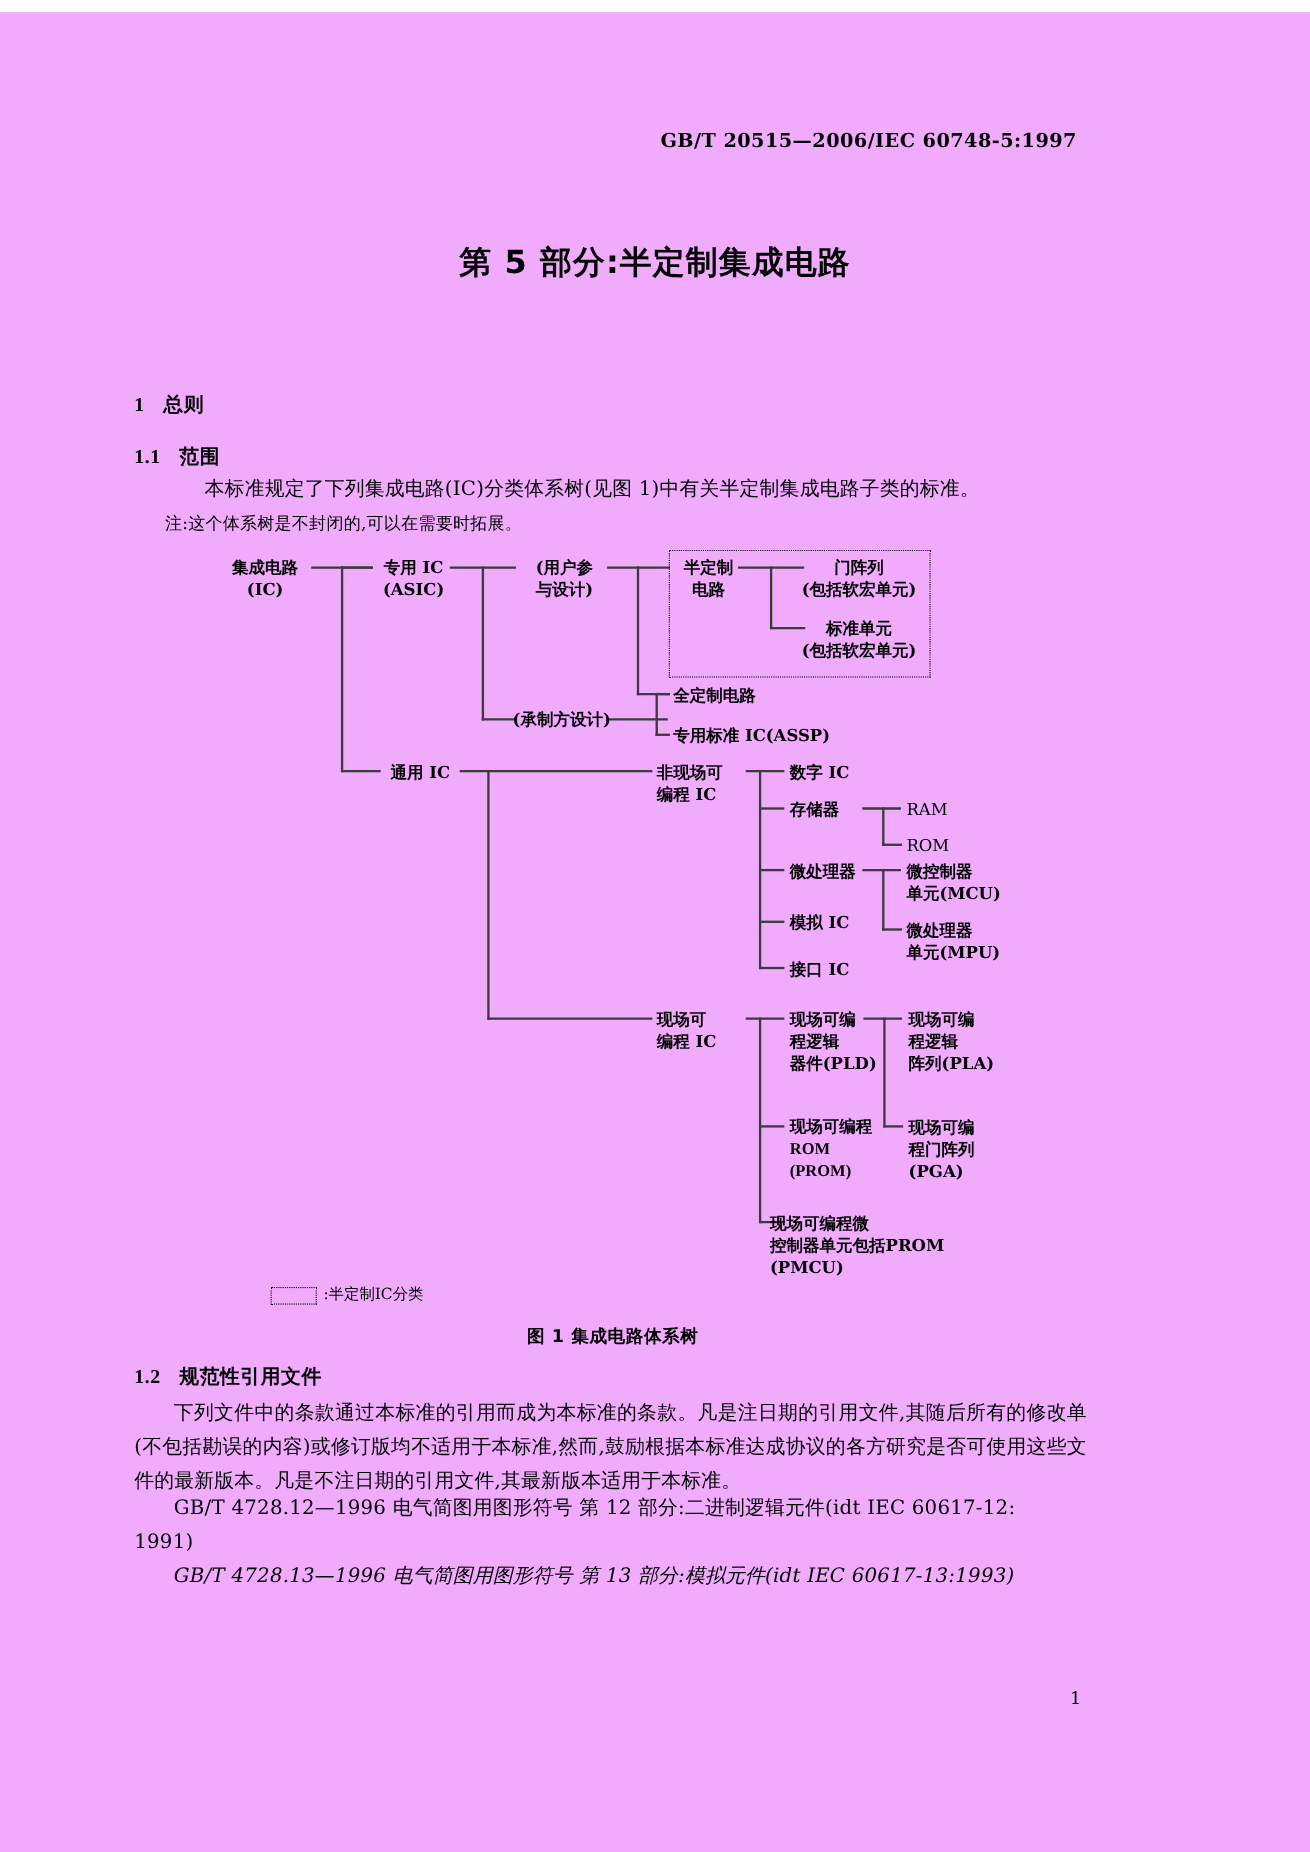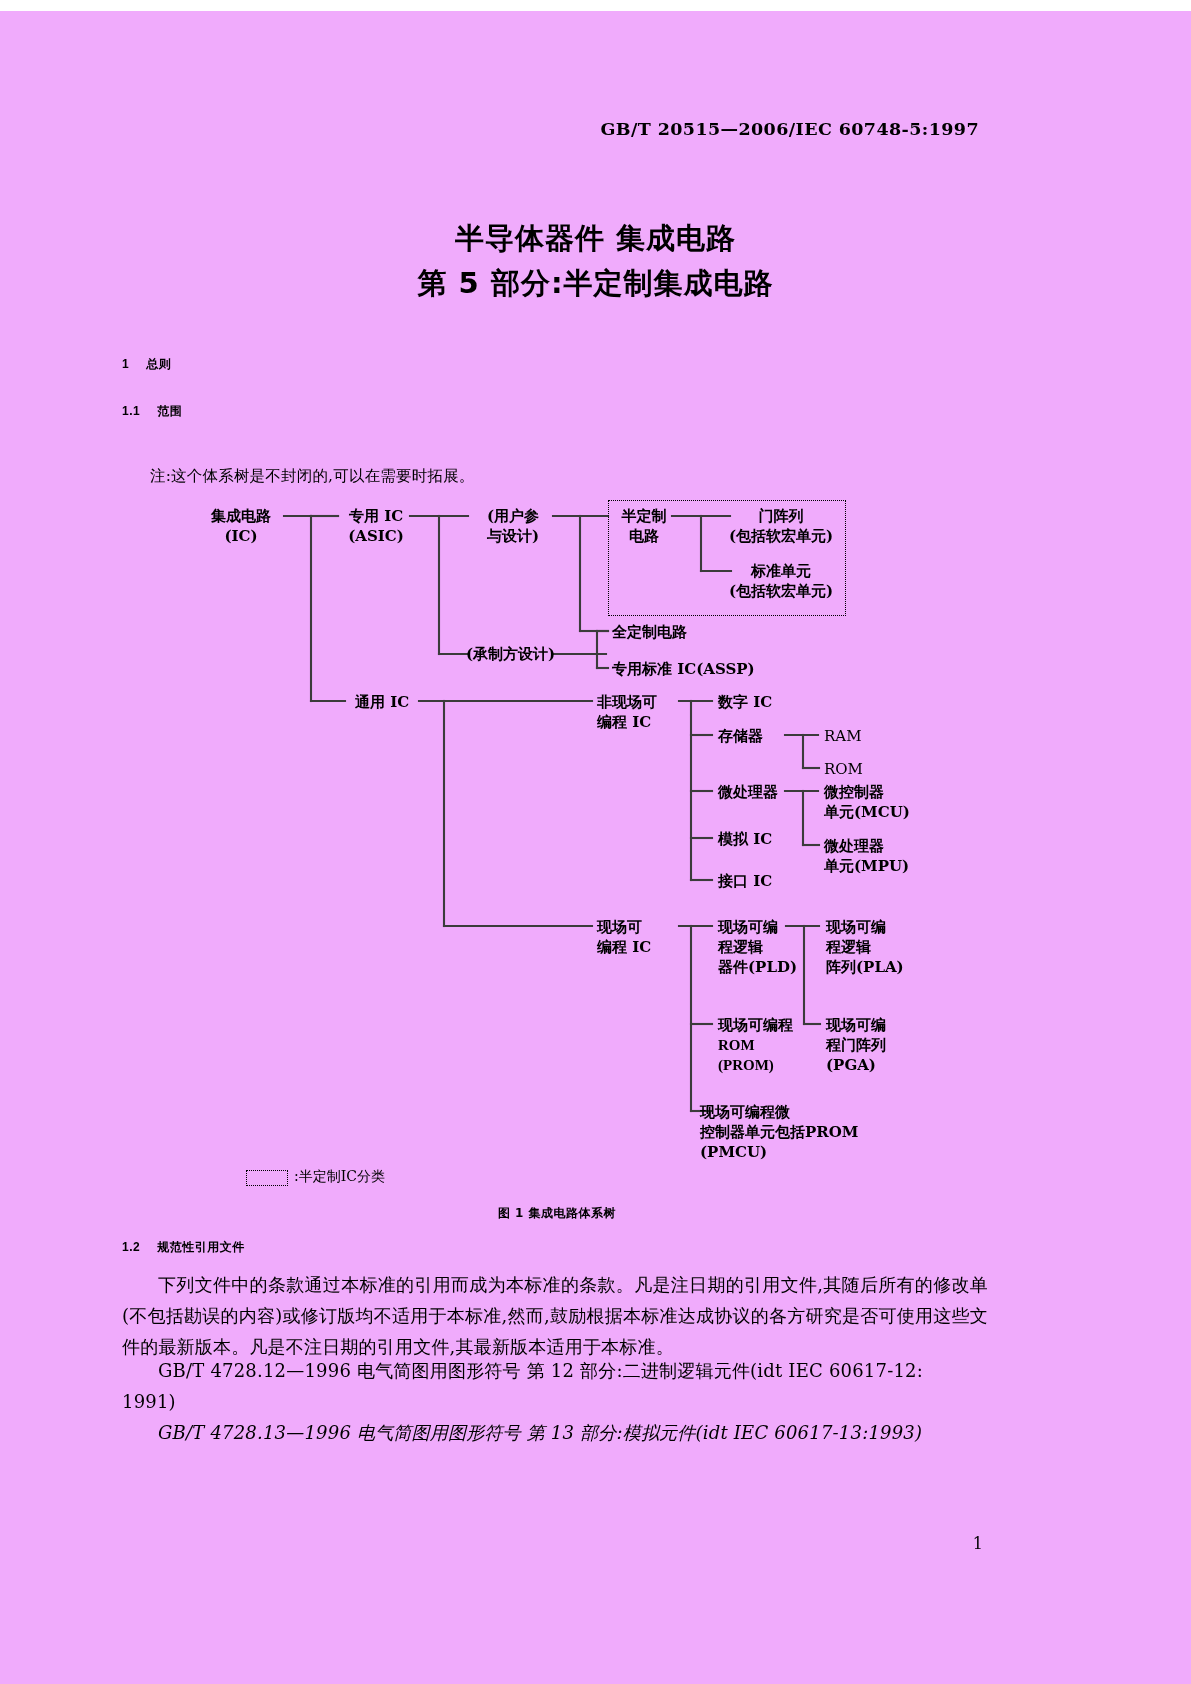--- a/index.html
+++ b/index.html
@@ -44,23 +44,23 @@
     font-family: "DejaVu Sans", "Liberation Sans", sans-serif;
     font-weight: bold;
     font-size: 29px;
     letter-spacing: 1px;
     line-height: 45px;
   }
 
   
   .sec-h {
     position: absolute;
-    font-family: Liberation Sans, sans-serif;
-    font-weight: bold;
-    font-size: 12px;
+    font-family: Liberation Serif, serif;
+    font-weight: bold;
+    font-size: 18px;
     letter-spacing: 0.5px;
     white-space: nowrap;
   }
   .sec-num { display: inline-block; }
   .sec-gap { display: inline-block; width: 17px; }
 
   
   .para {
     position: absolute;
     font-family: "DejaVu Serif", "Liberation Serif", serif;
@@ -101,21 +101,21 @@
   .node.left { text-align: left; }
 
   
   .fig-cap {
     position: absolute;
     width: 1114px;
     left: 0;
     text-align: center;
     font-family: "DejaVu Sans", "Liberation Sans", sans-serif;
     font-weight: bold;
-    font-size: 12px;
+    font-size: 16px;
     letter-spacing: 0.5px;
   }
   .legend-label {
     position: absolute;
     font-family: "DejaVu Serif", "Liberation Serif", serif;
     font-size: 14px;
     white-space: nowrap;
   }
   .legend-box {
     position: absolute;
@@ -139,32 +139,32 @@
   }
 </style>
 </head>
 <body>
 
 <div class="page">
 
   <div class="doc-header">GB/T 20515—2006/IEC 60748-5:1997</div>
 
   <div class="title-block">
-    <div class="title-line">半导体器件   集成电路</div>
     <div class="title-line">第 5 部分:半定制集成电路</div>
   </div>
 
   <div class="sec-h" style="top:345px; left:122px;">
     <span class="sec-num">1</span><span class="sec-gap"></span><span>总则</span>
   </div>
 
   <div class="sec-h" style="top:392px; left:122px;">
     <span class="sec-num">1.1</span><span class="sec-gap"></span><span>范围</span>
   </div>
 
+  <div class="para" style="top:418px; left:150px; width:790px; text-indent:36px;">本标准规定了下列集成电路(IC)分类体系树(见图 1)中有关半定制集成电路子类的标准。</div>
 
   <div class="note" style="top:455px; left:150px;">注:这个体系树是不封闭的,可以在需要时拓展。</div>
 
   <div class="diagram">
 
     <svg width="1191" height="1684" viewBox="0 0 1191 1684" style="position:absolute;left:0;top:0;">
       <g stroke="#3b3b3b" stroke-width="2.1" fill="none" stroke-linecap="square">
 
         <line x1="284" y1="505" x2="338" y2="505"></line>
         <line x1="311" y1="505" x2="311" y2="690"></line>

